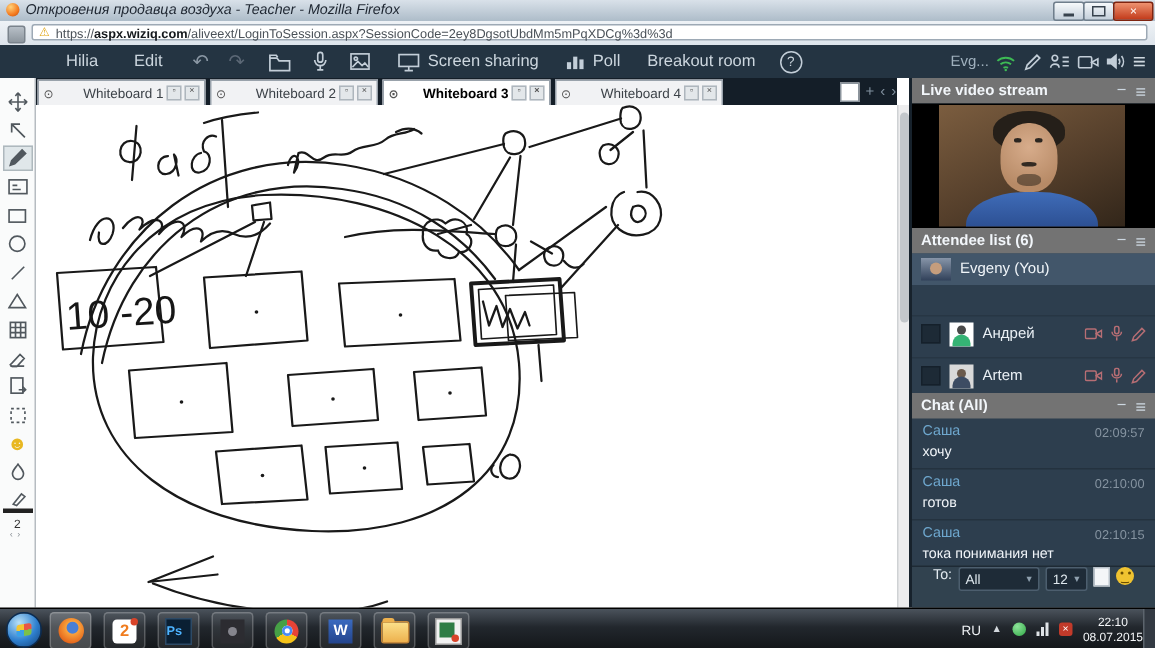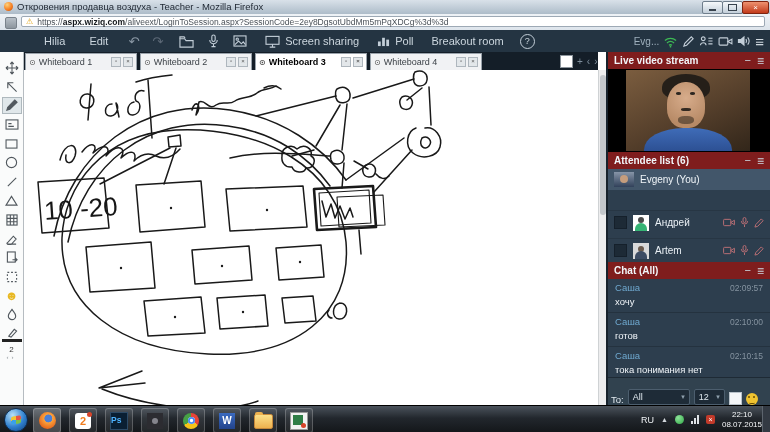--- a/index.html
+++ b/index.html
@@ -4,21 +4,21 @@
 <style>
   html,body{margin:0;padding:0;background:#000;}
   #screen{position:relative;width:770px;height:432px;overflow:hidden;
     font-family:"Liberation Sans","DejaVu Sans",sans-serif;background:#fff;
     -webkit-font-smoothing:antialiased;}
   .abs{position:absolute;}
   svg{display:block;}
 
   
   #titlebar{left:0;top:0;width:770px;height:14px;
-    background:linear-gradient(#d9e1e9,#adbcc9);border-bottom:1px solid #8795a3;}
+    background:linear-gradient(#d9e1e9,#adbcc9);border-bottom:1px solid #8795a3;font-style:italic;}
   #fx-orb{left:4px;top:2px;width:9px;height:9px;border-radius:50%;
     background:radial-gradient(circle at 35% 30%,#ffd27a,#f47a1f 60%,#b84a0c);}
   #win-title{left:17px;top:1px;font-size:9.5px;color:#1d2530;white-space:nowrap;}
   .wbtn{top:1px;height:11px;border:1px solid #6f7e8c;border-radius:2px;
     background:linear-gradient(#f6f9fb,#c3cfda);display:flex;align-items:center;justify-content:center;}
   #btn-min{left:702px;width:19px;} #btn-max{left:722px;width:19px;}
   #btn-close{left:742px;width:25px;background:linear-gradient(#ee9270,#c23a1a);border-color:#7e2410;}
   .glyph-min{width:7px;height:2px;background:#37424d;margin-top:4px;}
   .glyph-max{width:7px;height:5px;border:1.5px solid #37424d;}
   .glyph-close{color:#fff;font-size:8px;line-height:1;}
@@ -48,21 +48,21 @@
   #user-abbrev{font-size:10px;color:#9fb0bd;}
   .hamb{color:#cfd8df;font-size:15px;line-height:1;}
 
   
   #tabstrip{left:24px;top:52px;width:574px;height:18px;background:#141e28;display:flex;}
   .wtab{width:112px;margin:1px 2px 0 1px;background:#f1f2f4;border:1px solid #99a2ab;
     border-bottom:none;display:flex;align-items:center;font-size:9px;color:#3c4248;
     padding:0 3px;box-sizing:border-box;}
   .wtab.active{background:#fff;font-weight:bold;color:#000;}
   .eye{font-size:8px;color:#555;margin-right:3px;}
-  .tablabel{flex:1;overflow:hidden;white-space:nowrap;}
+  .tablabel{flex:1;overflow:hidden;white-space:nowrap;text-align:right;}
   .mini{width:8px;height:8px;background:#e3e7ea;border:1px solid #aeb6bd;font-size:6px;
     line-height:7px;text-align:center;color:#555;margin-left:2px;}
   #tab-controls{position:absolute;left:536px;top:3px;display:flex;align-items:center;gap:4px;}
   #new-wb-box{width:11px;height:11px;background:#fff;border:1px solid #8b949c;}
   .tctl{color:#7f8f9d;font-size:10px;line-height:1;}
 
   
   #palette{left:0;top:52px;width:24px;height:353px;background:#fafbfb;
     border-right:1px solid #b6bcc1;box-sizing:border-box;padding-top:5px;}
   .tool{width:20px;height:17px;margin:2px auto 0;display:flex;align-items:center;
@@ -82,21 +82,21 @@
   #sketch circle{fill:#191919;stroke:none;}
   #sketch text{font-size:26px;fill:#161616;letter-spacing:0px;}
 
   
   #wb-scroll{left:598px;top:70px;width:8px;height:335px;background:#ededee;border-left:1px solid #cfd2d4;box-sizing:border-box;}
   #wb-thumb{position:absolute;left:1px;top:5px;width:6px;height:140px;background:#c3c7cb;border-radius:3px;}
   #panel-divider{left:606px;top:52px;width:2px;height:353px;background:#17222c;}
 
   
   #rightpanel{left:608px;top:52px;width:162px;height:353px;background:#2d3e4e;color:#e8eef3;}
-  .phead{position:absolute;left:0;width:162px;height:17px;background:#7f1d1d;
+  .phead{position:absolute;left:0;width:162px;height:17px;background:#737373;
     display:flex;align-items:center;padding:0 6px;box-sizing:border-box;}
   .phead .ptitle{flex:1;font-size:10px;font-weight:bold;color:#f2f6fa;}
   .phead .pmin{color:#cdd8e1;font-size:11px;margin-right:6px;line-height:1;}
   .phead .pmenu{color:#cdd8e1;font-size:12px;line-height:1;}
 
   #video-area{position:absolute;left:0;top:17px;width:162px;height:83px;background:#000;}
   #webcam{position:absolute;left:18px;top:1px;width:124px;height:81px;overflow:hidden;
     background:linear-gradient(155deg,#7b5d3f,#553f2b 55%,#32261a);}
   .hair{position:absolute;left:36px;top:4px;width:48px;height:26px;background:#251f19;
     border-radius:50% 50% 40% 40%;}
@@ -131,22 +131,22 @@
 
   #chat-head{top:210px;}
   #chat-body{position:absolute;left:0;top:227px;width:162px;height:98px;overflow:hidden;}
   .msg{padding:3px 7px 5px;border-bottom:1px solid #24323f;}
   .mrow{display:flex;justify-content:space-between;align-items:center;}
   .mauthor{font-size:9.5px;color:#6fa8cf;}
   .mtime{font-size:8.5px;color:#8593a0;}
   .mtext{font-size:9.5px;color:#f0f4f8;font-weight:normal;margin-top:3px;}
 
   #chat-bar{position:absolute;left:0;top:325px;width:162px;height:28px;background:#31424f;
-    border-top:1px solid #1e2a35;display:flex;align-items:flex-end;gap:4px;
-    padding:0 3px;box-sizing:border-box;}
+    border-top:1px solid #1e2a35;display:flex;align-items:flex-start;gap:4px;
+    padding:0 14px;box-sizing:border-box;}
   #to-label{font-size:9.5px;color:#e2eaf0;}
   .fakeselect{height:16px;background:#1e2b37;border:1px solid #4c5e6e;border-radius:2px;
     display:flex;align-items:center;justify-content:space-between;padding:0 4px;
     box-sizing:border-box;font-size:9px;color:#dfe8ee;}
   #sel-to{width:62px;} #sel-size{width:31px;}
   .chev-dn{color:#8fa0ae;font-size:7px;}
   #chat-check{width:11px;height:11px;background:#f4f6f8;border:1px solid #b9c2ca;}
   #chat-smiley{width:12px;height:12px;border-radius:50%;background:#f0c330;position:relative;flex:none;}
   #chat-smiley:after{content:"";position:absolute;left:2.5px;top:3px;width:2px;height:2px;
     background:#6b4e00;border-radius:50%;box-shadow:5px 0 0 #6b4e00;}

